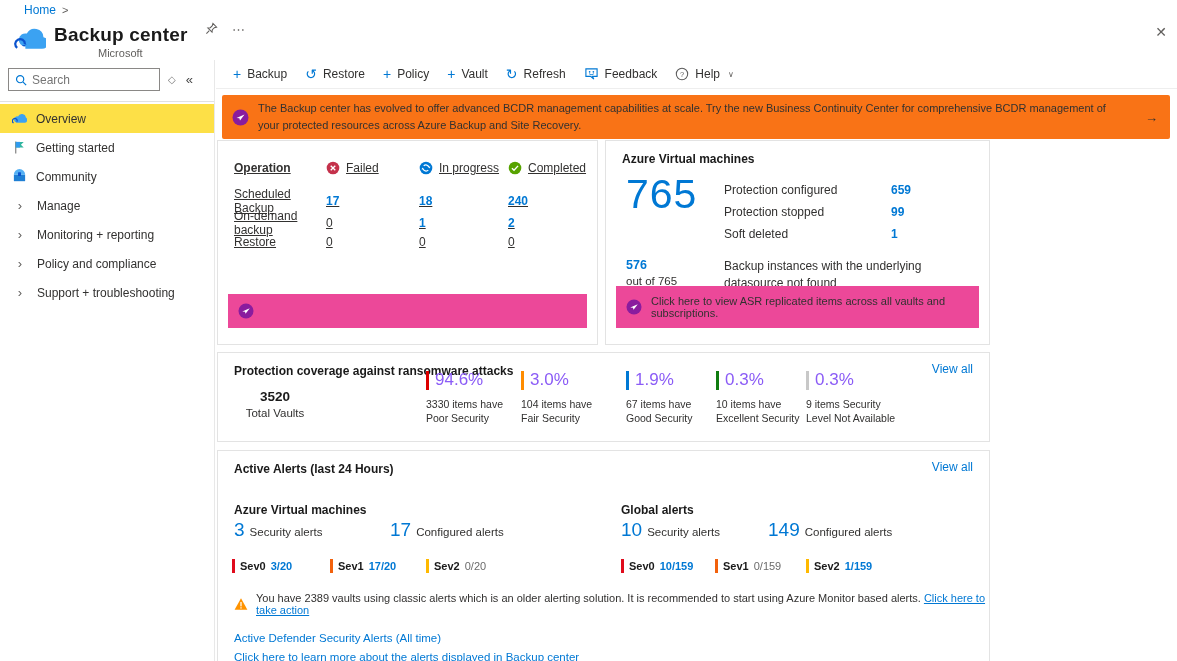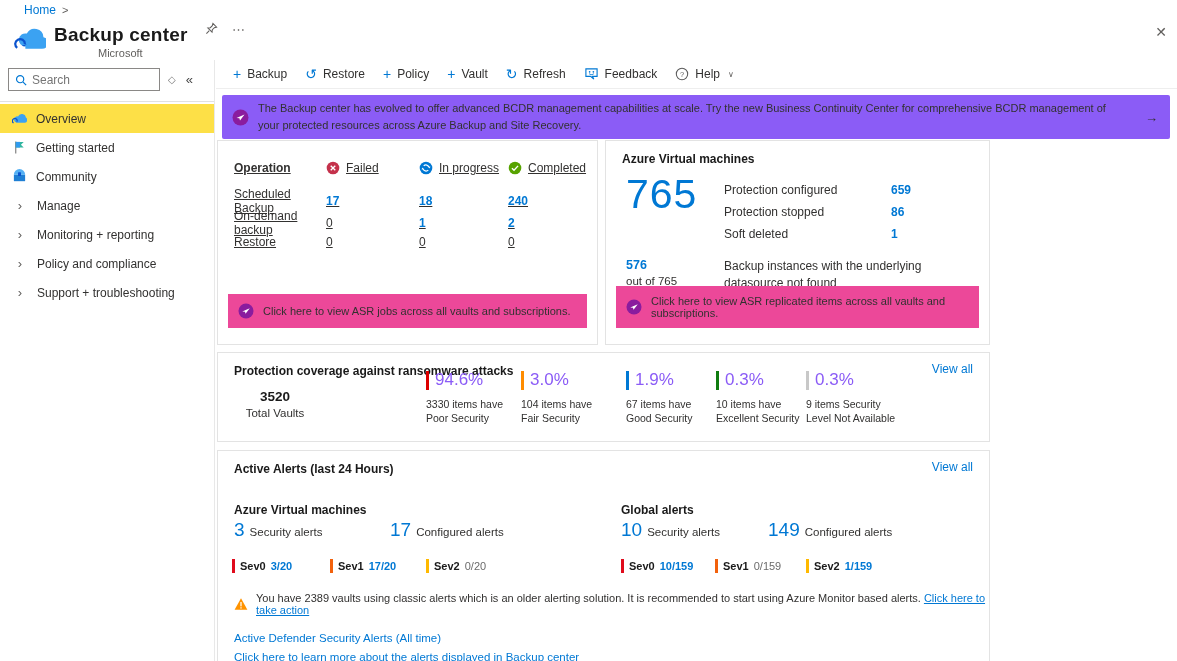--- a/index.html
+++ b/index.html
@@ -31,21 +31,21 @@
   .menu-item.selected { background:#fde047; }
   .menu-item .chev { color:#605e5c; font-size:13px; width:16px; text-align:center; }
   .menu-item svg { width:15px; height:15px; }
 
   
   .toolbar { position:absolute; left:216px; top:60px; right:0; height:29px; display:flex; align-items:center; padding-left:8px; border-bottom:1px solid #eeeeee; }
   .tb-btn { display:flex; align-items:center; gap:6px; padding:0 9px; font-size:12px; color:#323130; cursor:pointer; height:100%; }
   .tb-ic { color:#0078d4; font-size:14px; line-height:1; }
   .tb-chev { font-size:8px; color:#605e5c; margin-left:2px; }
 
-  .banner { position:absolute; left:222px; top:95px; width:948px; min-height:42px; background:#8b5cf6; border-radius:2px; display:flex; align-items:center; padding:5px 12px 5px 10px; gap:9px; }
+  .banner { position:absolute; left:222px; top:95px; width:948px; min-height:42px; background:#f97316; border-radius:2px; display:flex; align-items:center; padding:5px 12px 5px 10px; gap:9px; }
   .banner-text { font-size:11px; line-height:1.55; color:#323130; flex:1; padding-right:18px; }
   .banner-arrow { color:#323130; font-size:13px; }
 
   
   .card { position:absolute; background:#fff; border:1px solid #e3e3e3; }
   .card-jobs { left:217px; top:140px; width:381px; height:205px; }
   .card-vm   { left:605px; top:140px; width:385px; height:205px; }
   .card-ransom { left:217px; top:352px; width:773px; height:90px; }
   .card-alerts { left:217px; top:450px; width:773px; height:230px; }
   .card-title { position:absolute; left:16px; top:11px; font-size:12px; font-weight:bold; color:#1a1a1a; }
@@ -282,35 +282,34 @@
       <span class="plain">0</span>
       <span class="plain">0</span>
       <span class="plain">0</span>
     </div>
   </div>
   <div class="asr-note">
     <svg viewBox="0 0 17 17">
       <circle cx="8.5" cy="8.5" r="8" fill="#8a1c9e"></circle>
       <path d="M4.5 9l8-3.5-4.5 6-.6-2.3z" fill="#fff"></path>
     </svg>
-    <span>Click here to view ASR jobs across all vaults and subscriptions.</span>
   </div>
 </div>
 
 <div class="card card-vm">
   <div class="card-title">Azure Virtual machines</div>
   <div class="vm-big">765</div>
   <div class="vm-stats">
     <div class="vm-stat">
       <span class="lbl">Protection configured</span>
       <span class="v link">659</span>
     </div>
     <div class="vm-stat">
       <span class="lbl">Protection stopped</span>
-      <span class="v link">86</span>
+      <span class="v link">99</span>
     </div>
     <div class="vm-stat">
       <span class="lbl">Soft deleted</span>
       <span class="v link">1</span>
     </div>
   </div>
   <div class="vm-ds">
     <div class="num link">576</div>
     <div class="of">out of 765</div>
   </div>

